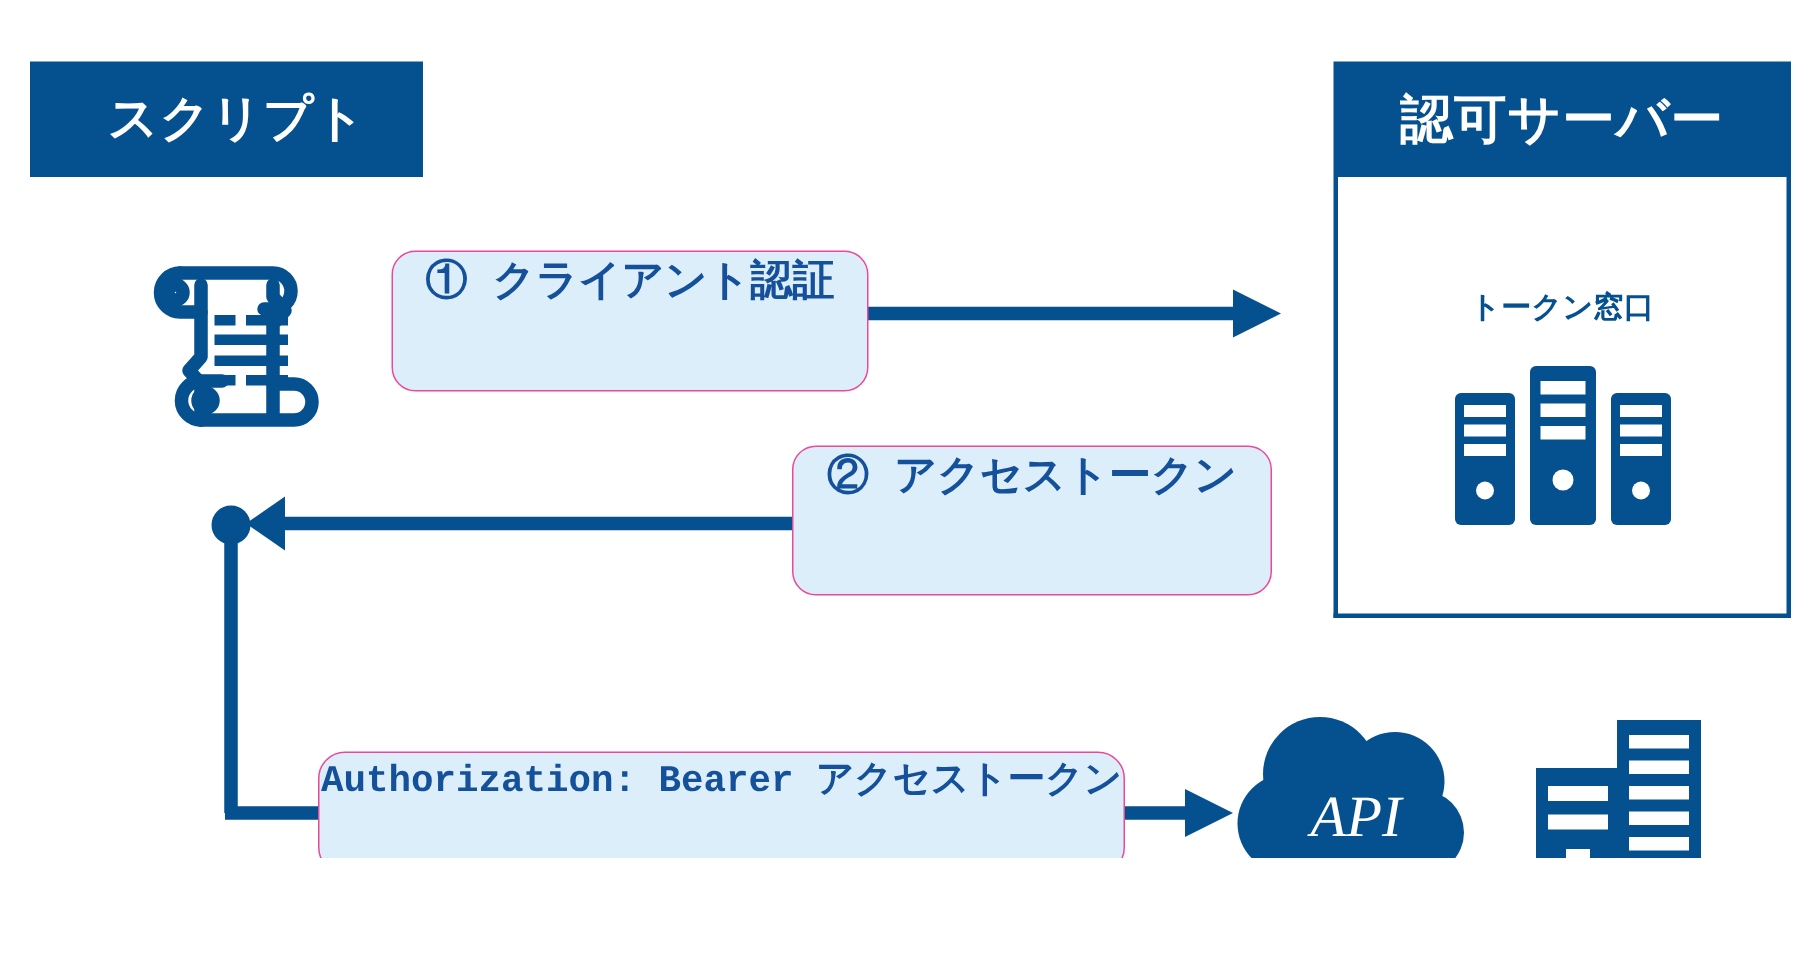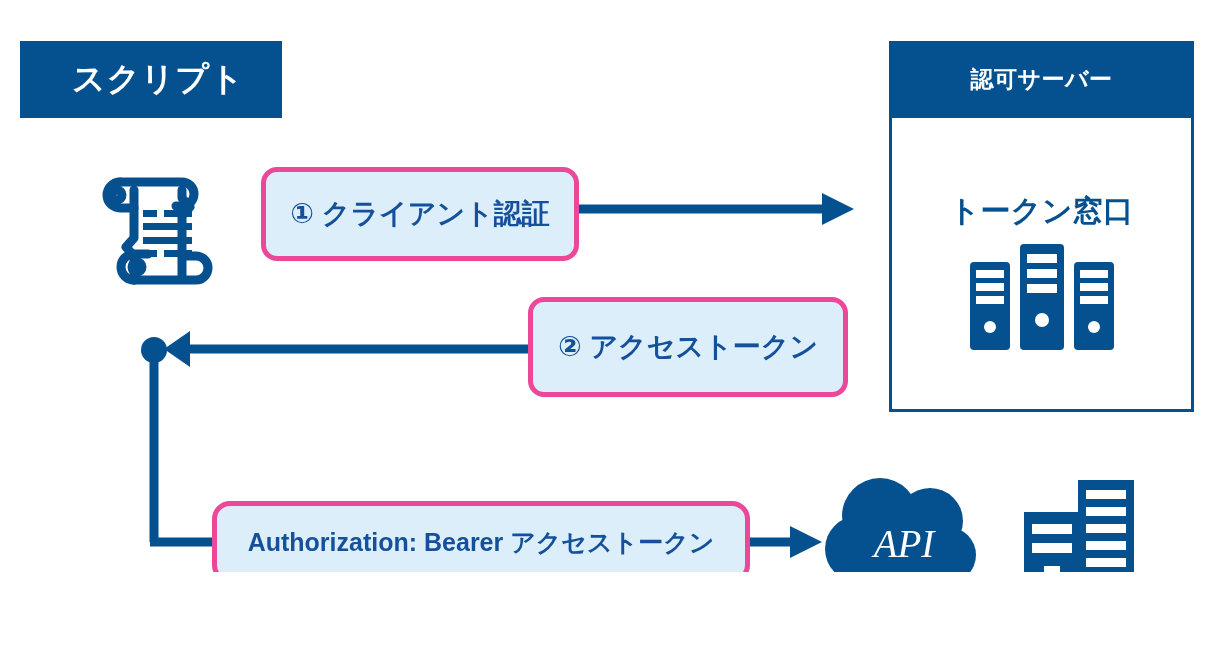--- a/index.html
+++ b/index.html
@@ -38,21 +38,21 @@
     justify-content: flex-start;
     padding-left: 52px;
     box-sizing: border-box;
     font-size: 33px;
   }
   #banner-authserver {
     left: 889px;
     top: 41px;
     width: 305px;
     height: 77px;
-    font-size: 23px;
+    font-size: 35px;
   }
 
   
   #auth-panel {
     position: absolute;
     left: 889px;
     top: 118px;
     width: 305px;
     height: 294px;
     border: 3px solid #05508f;
@@ -60,43 +60,43 @@
     box-sizing: border-box;
     background: #ffffff;
   }
   #auth-panel-label {
     position: absolute;
     left: 0;
     right: 0;
     top: 73px;
     text-align: center;
     color: #05508f;
-    font-size: 30px;
+    font-size: 20px;
     font-weight: 700;
     letter-spacing: 0.01em;
   }
   #server-rack-icon {
     position: absolute;
     left: 50%;
     transform: translateX(-50%);
     top: 124px;
   }
 
   
   .callout {
     position: absolute;
     background: #dbeefa;
-    border: 5px solid #ec4899;
+    border: 1px solid #ec4899;
     border-radius: 16px;
     box-sizing: border-box;
     display: flex;
-    align-items: center;
     color: #15509a;
     font-weight: 700;
     white-space: nowrap;
+    font-family: Liberation Mono, monospace;
   }
   #callout-1 {
     left: 261px;
     top: 167px;
     width: 318px;
     height: 94px;
     font-size: 28px;
     justify-content: center;
   }
   #callout-2 {

